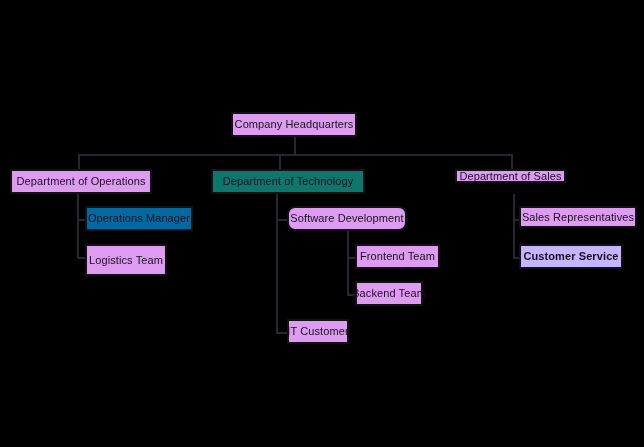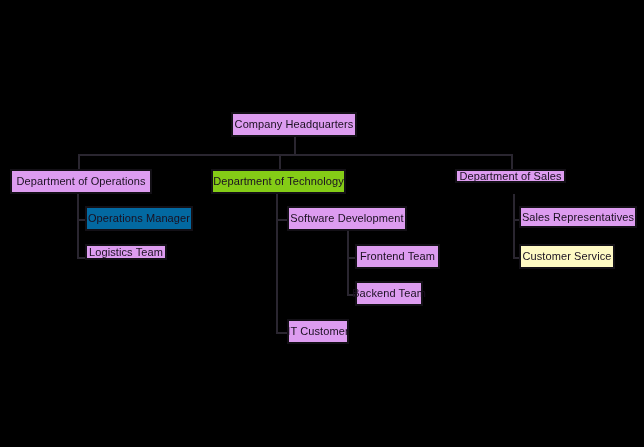--- a/index.html
+++ b/index.html
@@ -61,24 +61,24 @@
       <div class="edge v" style="left: 347px; top: 231px; height: 62.5px; background: rgb(42, 38, 48);"></div>
       <div class="edge h" style="left: 347px; top: 256.5px; width: 8px; background: rgb(42, 38, 48);"></div>
       <div class="edge h" style="left: 347px; top: 293.5px; width: 8px; background: rgb(42, 38, 48);"></div>
       <div class="edge v" style="left: 513px; top: 194px; height: 62.5px; background: rgb(42, 38, 48);"></div>
       <div class="edge h" style="left: 513px; top: 218.5px; width: 6px; background: rgb(42, 38, 48);"></div>
       <div class="edge h" style="left: 513px; top: 256.5px; width: 6px; background: rgb(42, 38, 48);"></div>
     </div>
   <div id="node-layer">
       <div class="node" style="left: 231px; top: 112px; width: 126px; height: 25px; background: rgb(221, 156, 240); border-color: rgb(19, 16, 22); color: rgb(26, 16, 32);">Company Headquarters</div>
       <div class="node" style="left: 10px; top: 169px; width: 142px; height: 25px; background: rgb(221, 156, 240); border-color: rgb(19, 16, 22); color: rgb(26, 16, 32);">Department of Operations</div>
-      <div class="node" style="left: 211px; top: 169px; width: 135px; height: 25px; background: #84cc16; border-color: rgb(19, 16, 22); color: rgb(26, 16, 32);">Department of Technology</div>
+      <div class="node" style="left: 211px; top: 169px; width: 154px; height: 25px; background: #0f766e; border-color: rgb(19, 16, 22); color: rgb(26, 16, 32);">Department of Technology</div>
       <div class="node" style="left: 455px; top: 169px; width: 111px; height: 14px; background: rgb(221, 156, 240); border-color: rgb(19, 16, 22); color: rgb(26, 16, 32);">Department of Sales</div>
       <div class="node" style="left: 85px; top: 206px; width: 108px; height: 25px; background: #0369a1; border-color: rgb(19, 16, 22); color: rgb(26, 16, 32); text-align: right;">Operations Manager</div>
-      <div class="node" style="left: 85px; top: 244px; width: 82px; height: 16px; background: rgb(221, 156, 240); border-color: rgb(19, 16, 22); color: rgb(26, 16, 32);">Logistics Team</div>
-      <div class="node" style="left: 287px; top: 206px; width: 120px; height: 25px; background: rgb(221, 156, 240); border-color: rgb(19, 16, 22); color: rgb(26, 16, 32);">Software Development</div>
+      <div class="node" style="left: 85px; top: 244px; width: 82px; height: 32px; background: rgb(221, 156, 240); border-color: rgb(19, 16, 22); color: rgb(26, 16, 32);">Logistics Team</div>
+      <div class="node" style="left: 287px; top: 206px; width: 120px; height: 25px; background: rgb(221, 156, 240); border-color: rgb(19, 16, 22); color: rgb(26, 16, 32); border-radius: 8px;">Software Development</div>
       <div class="node" style="left: 287px; top: 319px; width: 62px; height: 25px; background: rgb(221, 156, 240); border-color: rgb(19, 16, 22); color: rgb(26, 16, 32);">IT Customer</div>
       <div class="node" style="left: 355px; top: 244px; width: 85px; height: 25px; background: rgb(221, 156, 240); border-color: rgb(19, 16, 22); color: rgb(26, 16, 32); text-align: right;">Frontend Team</div>
       <div class="node" style="left: 355px; top: 281px; width: 68px; height: 25px; background: rgb(221, 156, 240); border-color: rgb(19, 16, 22); color: rgb(26, 16, 32);">Backend Team</div>
       <div class="node" style="left: 519px; top: 206px; width: 118px; height: 22px; background: rgb(221, 156, 240); border-color: rgb(19, 16, 22); color: rgb(26, 16, 32);">Sales Representatives</div>
-      <div class="node" style="left: 519px; top: 244px; width: 96px; height: 25px; background: #fef9c3; border-color: rgb(19, 16, 22); color: rgb(26, 16, 32);">Customer Service</div>
+      <div class="node" style="left: 519px; top: 244px; width: 104px; height: 25px; background: #c4b5fd; border-color: rgb(19, 16, 22); color: rgb(26, 16, 32); font-weight: bold;">Customer Service</div>
     </div>
 </div>
 
 </body></html>

